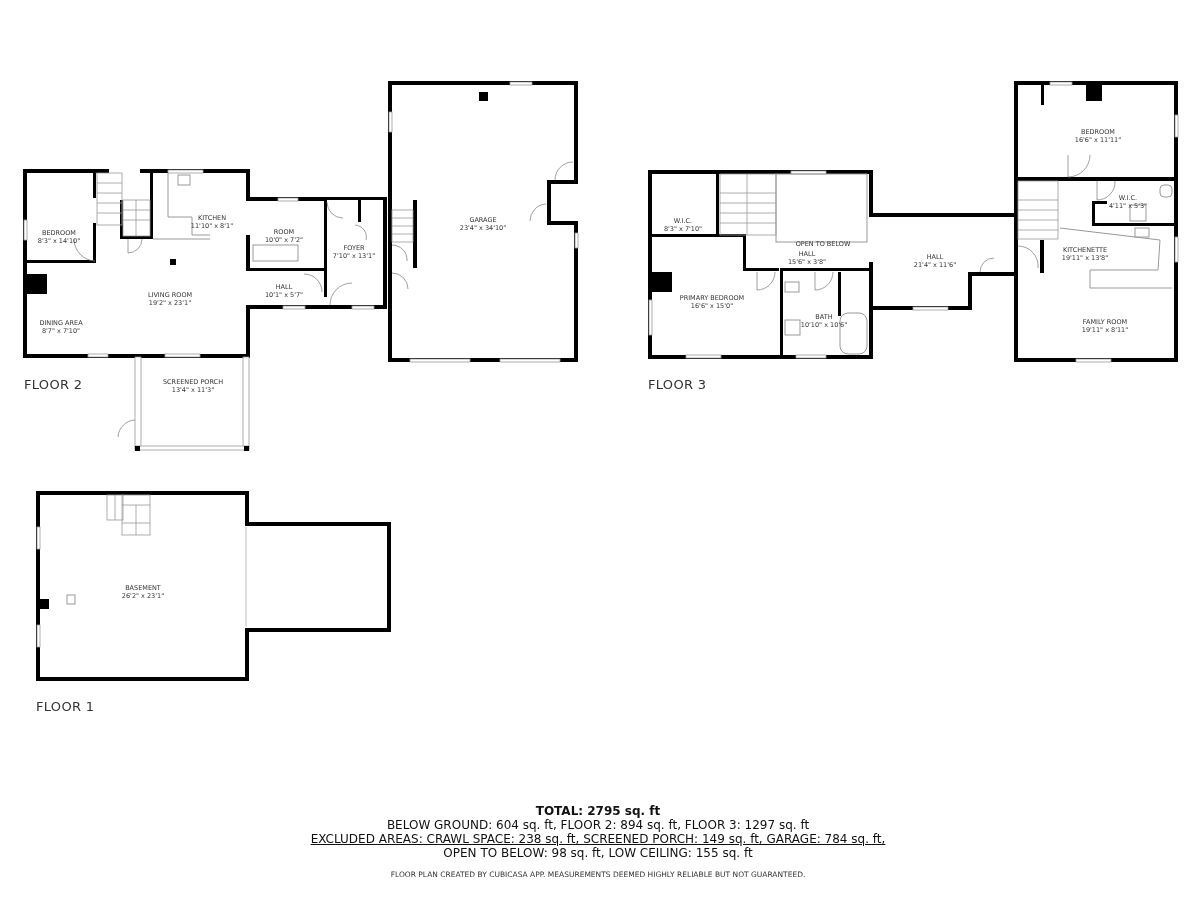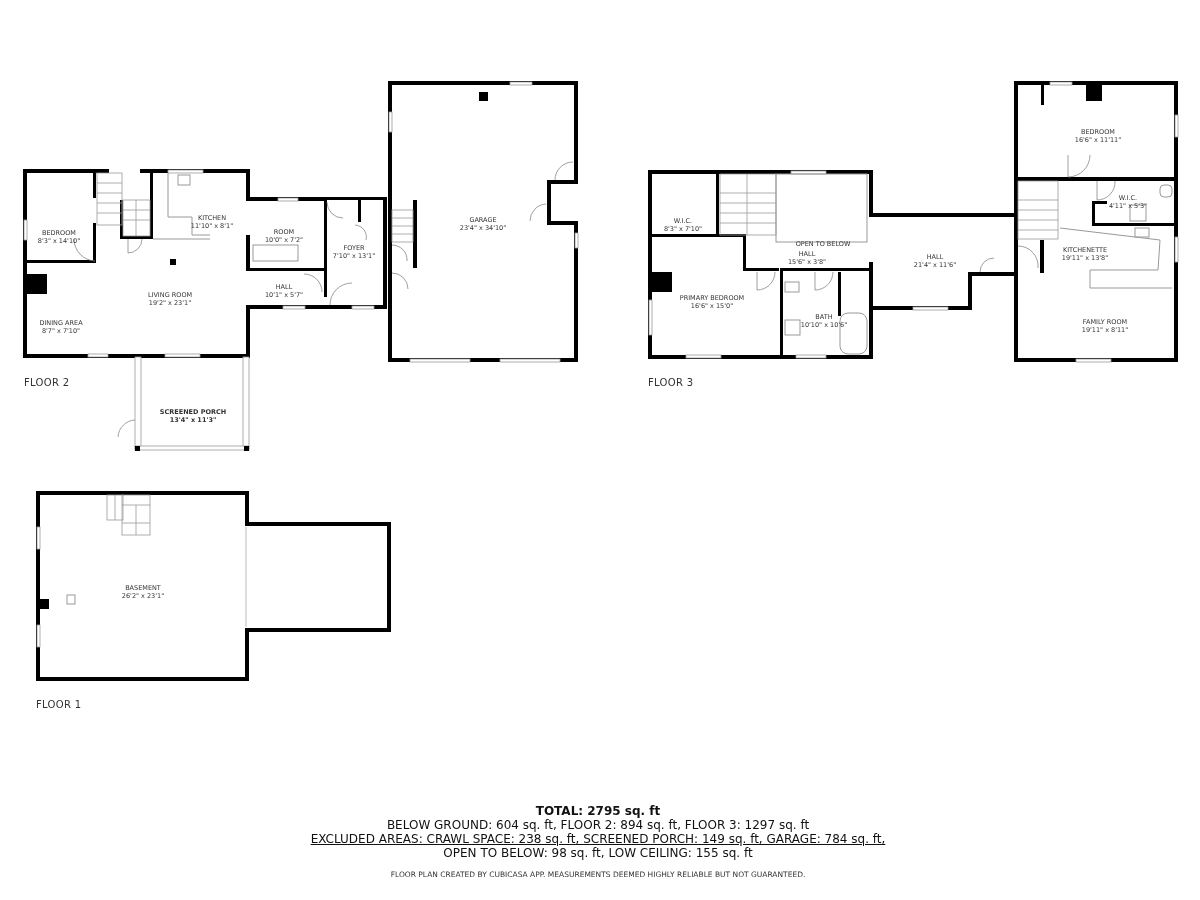--- a/index.html
+++ b/index.html
@@ -6,21 +6,21 @@
   body { width:1200px; height:900px; position:relative; overflow:hidden; font-family:"DejaVu Sans", sans-serif; color:#222; }
   svg#plan { position:absolute; left:0; top:0; width:1200px; height:900px; }
   .wall { fill:#000; }
   .thin { stroke:#999; stroke-width:1; fill:none; }
   .win { fill:#fff; stroke:#999; stroke-width:0.8; }
   .door { stroke:#888; stroke-width:0.8; fill:none; }
   .stair { stroke:#999; stroke-width:0.8; fill:none; }
   .lbl { position:absolute; text-align:center; font-size:6.5px; line-height:8px; color:#333; white-space:nowrap; transform:translateX(-50%); }
   .lbl .nm { display:block; }
   .lbl .dim { display:block; }
-  .floor-label { position:absolute; font-size:10px; color:#333; letter-spacing:0.3px; }
+  .floor-label { position:absolute; font-size:13px; color:#333; letter-spacing:0.3px; }
   .summary { position:absolute; left:0; width:1196px; text-align:center; font-family:"DejaVu Sans", sans-serif; color:#111; }
   .s-total { top:804px; font-size:12px; font-weight:bold; }
   .s-line { font-size:12px; }
   .s1 { top:818px; } .s2 { top:832px;text-decoration:underline; } .s3 { top:846px; }
   .s-foot { top:870px; font-size:7.5px; color:#333;text-align:center; }
 </style>
 </head>
 <body>
 
 <svg id="plan" viewBox="0 0 1200 900" xmlns="http://www.w3.org/2000/svg">
@@ -251,21 +251,21 @@
   <span class="dim">19'2" x 23'1"</span>
 </div>
 <div class="lbl" style="left:284px; top:283px;">
   <span class="nm">HALL</span>
   <span class="dim">10'1" x 5'7"</span>
 </div>
 <div class="lbl" style="left:61px; top:319px;">
   <span class="nm">DINING AREA</span>
   <span class="dim">8'7" x 7'10"</span>
 </div>
-<div class="lbl" style="left:193px; top:408px;font-weight:bold;">
+<div class="lbl" style="left:193px; top:378px;">
   <span class="nm">SCREENED PORCH</span>
   <span class="dim">13'4" x 11'3"</span>
 </div>
 <div class="lbl" style="left:483px; top:216px;">
   <span class="nm">GARAGE</span>
   <span class="dim">23'4" x 34'10"</span>
 </div>
 
 <div class="lbl" style="left:683px; top:217px;">
   <span class="nm">W.I.C.</span>

